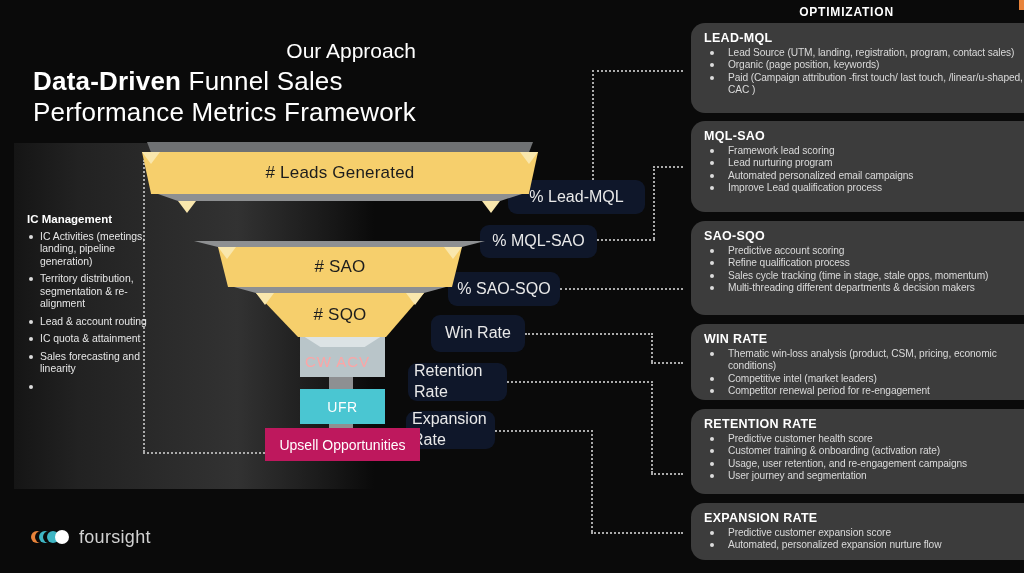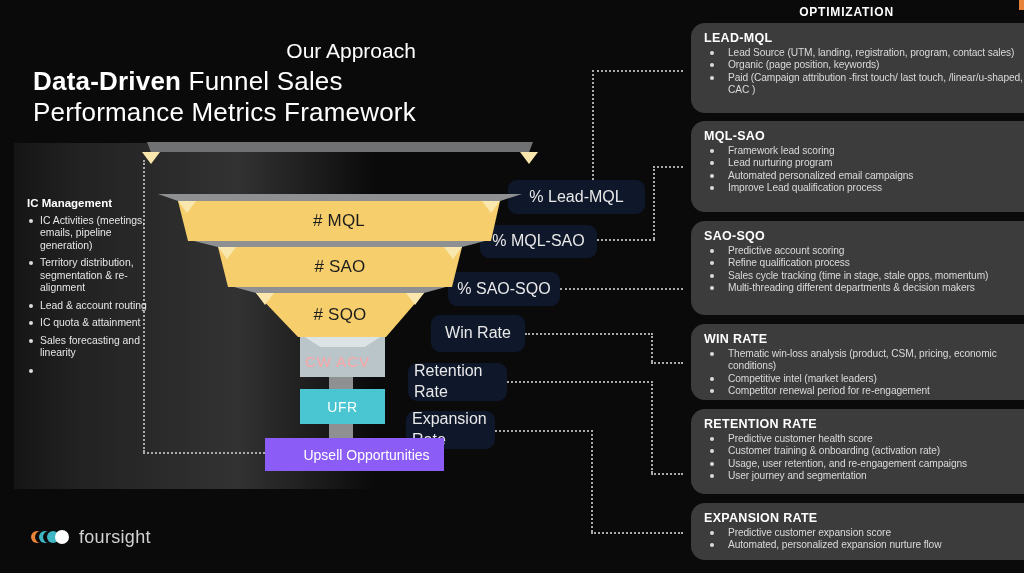--- a/index.html
+++ b/index.html
@@ -19,38 +19,38 @@
   .corner-sliver{left:1019px;top:0;width:5px;height:10px;background:#e8833a;}
 
   
   .title-block{left:33px;top:38px;line-height:1.2;}
   .eyebrow{font-size:21px;font-weight:400;margin-bottom:3px;text-align:right;}
   .title-line{font-size:26px;font-weight:400;letter-spacing:.2px;}
   .title-line b{font-weight:700;}
 
   
   .ic{left:27px;top:197px;width:122px;}
-  .ic h4{margin:0 0 6px 0;font-size:11.5px;font-weight:700;color:#fff;}
+  .ic h4{margin:16px 0 6px 0;font-size:11.5px;font-weight:700;color:#fff;}
   .ic .b{display:grid;grid-template-columns:13px 1fr;margin-bottom:5px;}
   .ic .b .txt{font-size:10.4px;line-height:1.2;color:#e6e6e6;}
 
   
   .tz{position:absolute;}
   .mouth{background:#6f7173;}
   .band{background:#f6cf6c;display:flex;align-items:center;justify-content:center;}
   .band .lbl{font-size:17px;font-weight:500;color:#1d1d1d;letter-spacing:.2px;}
   .gap{background:#8e9092;}
   .fold{position:absolute;width:18px;height:12px;background:#f9e7ad;clip-path:polygon(0 0,100% 0,50% 100%);}
   .boxlbl{display:flex;align-items:center;justify-content:center;}
   .cwacv{left:300px;top:334px;width:85px;height:43px;background:#b9c5c9;}
   .cwfold{left:300px;top:334px;width:85px;height:13px;background:#dce3e5;clip-path:polygon(0 0,100% 0,76% 100%,24% 100%);}
   .cwtxt{left:300px;top:346px;width:75px;height:30px;font-size:15px;letter-spacing:1px;color:#fca5a5;}
   .conn{background:#8e9092;}
   .ufr{left:300px;top:389px;width:85px;height:35px;background:#4ac6d2;font-size:14px;color:#fff;letter-spacing:.5px;}
-  .upsell{left:265px;top:438px;width:155px;height:33px;background:#8b5cf6;font-size:14px;color:#fff;padding-left:24px;}
+  .upsell{left:265px;top:428px;width:155px;height:33px;background:#be185d;font-size:14px;color:#fff;}
 
   
   .metric{
     position:absolute;background:#0f172a;border-radius:9px;
     display:flex;align-items:center;justify-content:center;text-align:left;
     font-size:16px;color:#e9e9e9;line-height:1.3;padding:2px 6px;box-sizing:border-box;
   }
 
   
   .dh{position:absolute;height:0;border-top:2px dotted #ababab;}
@@ -88,21 +88,21 @@
     <div class="title-line"><b>Data-Driven</b><span> Funnel Sales</span></div>
     <div class="title-line">Performance Metrics Framework</div>
   </div>
 
   <div class="abs opt-header z2">OPTIMIZATION</div>
 
   <div class="abs ic z2">
     <h4>IC Management</h4>
     <div class="b">
         <span class="dot"></span>
-        <span class="txt">IC Activities (meetings, emails, pipeline generation)</span>
+        <span class="txt">IC Activities (meetings, landing, pipeline generation)</span>
       </div>
     <div class="b">
         <span class="dot"></span>
         <span class="txt">Territory distribution, segmentation &amp; re-alignment</span>
       </div>
     <div class="b">
         <span class="dot"></span>
         <span class="txt">Lead &amp; account routing</span>
       </div>
     <div class="b">
@@ -138,28 +138,28 @@
 
   <div class="metric z2" style="left:508px;top:180px;width:137px;height:34px">% Lead-MQL</div>
   <div class="metric z2" style="left:480px;top:225px;width:117px;height:33px">% MQL-SAO</div>
   <div class="metric z2" style="left:448px;top:272px;width:112px;height:34px">% SAO-SQO</div>
   <div class="metric z2" style="left:431px;top:315px;width:94px;height:37px">Win Rate</div>
   <div class="metric z2" style="left:408px;top:363px;width:99px;height:38px">Retention Rate</div>
   <div class="metric z2" style="left:406px;top:411px;width:89px;height:38px">Expansion Rate</div>
 
   <div class="tz mouth z3" style="left:147px;top:142px;width:386px;height:10px;clip-path:polygon(0 0,100% 0,99% 100%,1% 100%)"></div>
 
+  <div class="tz band z3" style="left:142px;top:152px;width:396px;height:42px;clip-path:polygon(0 0,100% 0,97.7% 100%,2.3% 100%)">
+    <span class="lbl"># Leads Generated</span>
+  </div>
   <div class="fold z3" style="left:142px;top:152px"></div>
   <div class="fold z3" style="left:520px;top:152px"></div>
 
   <div class="tz gap z3" style="left:158px;top:194px;width:364px;height:7px;clip-path:polygon(0 0,100% 0,94% 100%,5.5% 100%)"></div>
 
-  <div class="tz band z3" style="left:178px;top:201px;width:322px;height:40px;clip-path:polygon(0 0,100% 0,97.2% 100%,3.1% 100%)">
-    <span class="lbl"># MQL</span>
-  </div>
   <div class="fold z3" style="left:178px;top:201px"></div>
   <div class="fold z3" style="left:482px;top:201px"></div>
 
   <div class="tz gap z3" style="left:194px;top:241px;width:291px;height:6px;clip-path:polygon(0 0,100% 0,92.1% 100%,8.2% 100%)"></div>
 
   <div class="tz band z3" style="left:218px;top:247px;width:244px;height:40px;clip-path:polygon(0 0,100% 0,95.9% 100%,4.1% 100%)">
     <span class="lbl"># SAO</span>
   </div>
   <div class="fold z3" style="left:218px;top:247px"></div>
   <div class="fold z3" style="left:444px;top:247px"></div>

